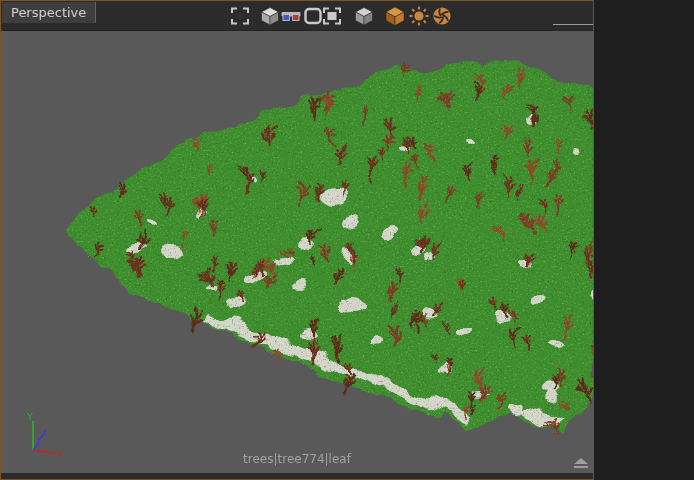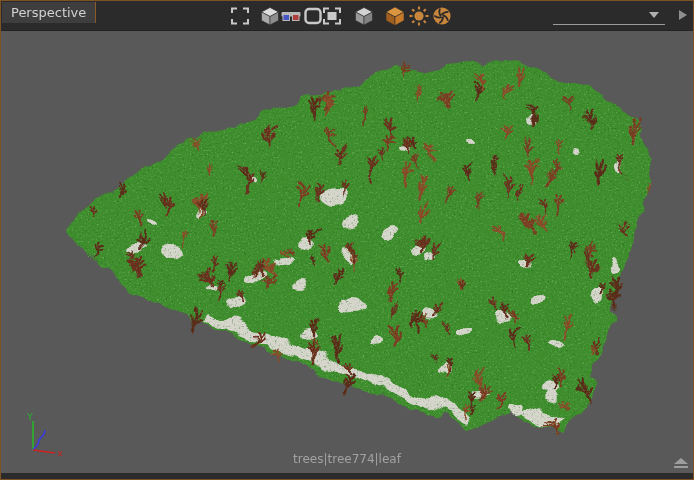--- a/index.html
+++ b/index.html
@@ -1,17 +1,17 @@
 <!DOCTYPE html>
 <html><head>
 <meta charset="utf-8">
 <style>
   html,body{margin:0;padding:0;background:#1e1e1e;}
   .window{
-    position:relative;width:694px;height:480px;box-sizing:border-box;
+    position:relative;width:594px;height:480px;box-sizing:border-box;
     background:#595959;border:1px solid #7d5224;overflow:hidden;
     font-family:"DejaVu Sans","Liberation Sans",sans-serif;
   }
   
   .topbar{
     position:absolute;left:0;top:0;right:0;height:29px;background:#2b2b2b;
     border-bottom:1px solid #232323;z-index:5;
   }
   .tab{
     position:absolute;left:1px;top:1px;height:21px;line-height:21px;

